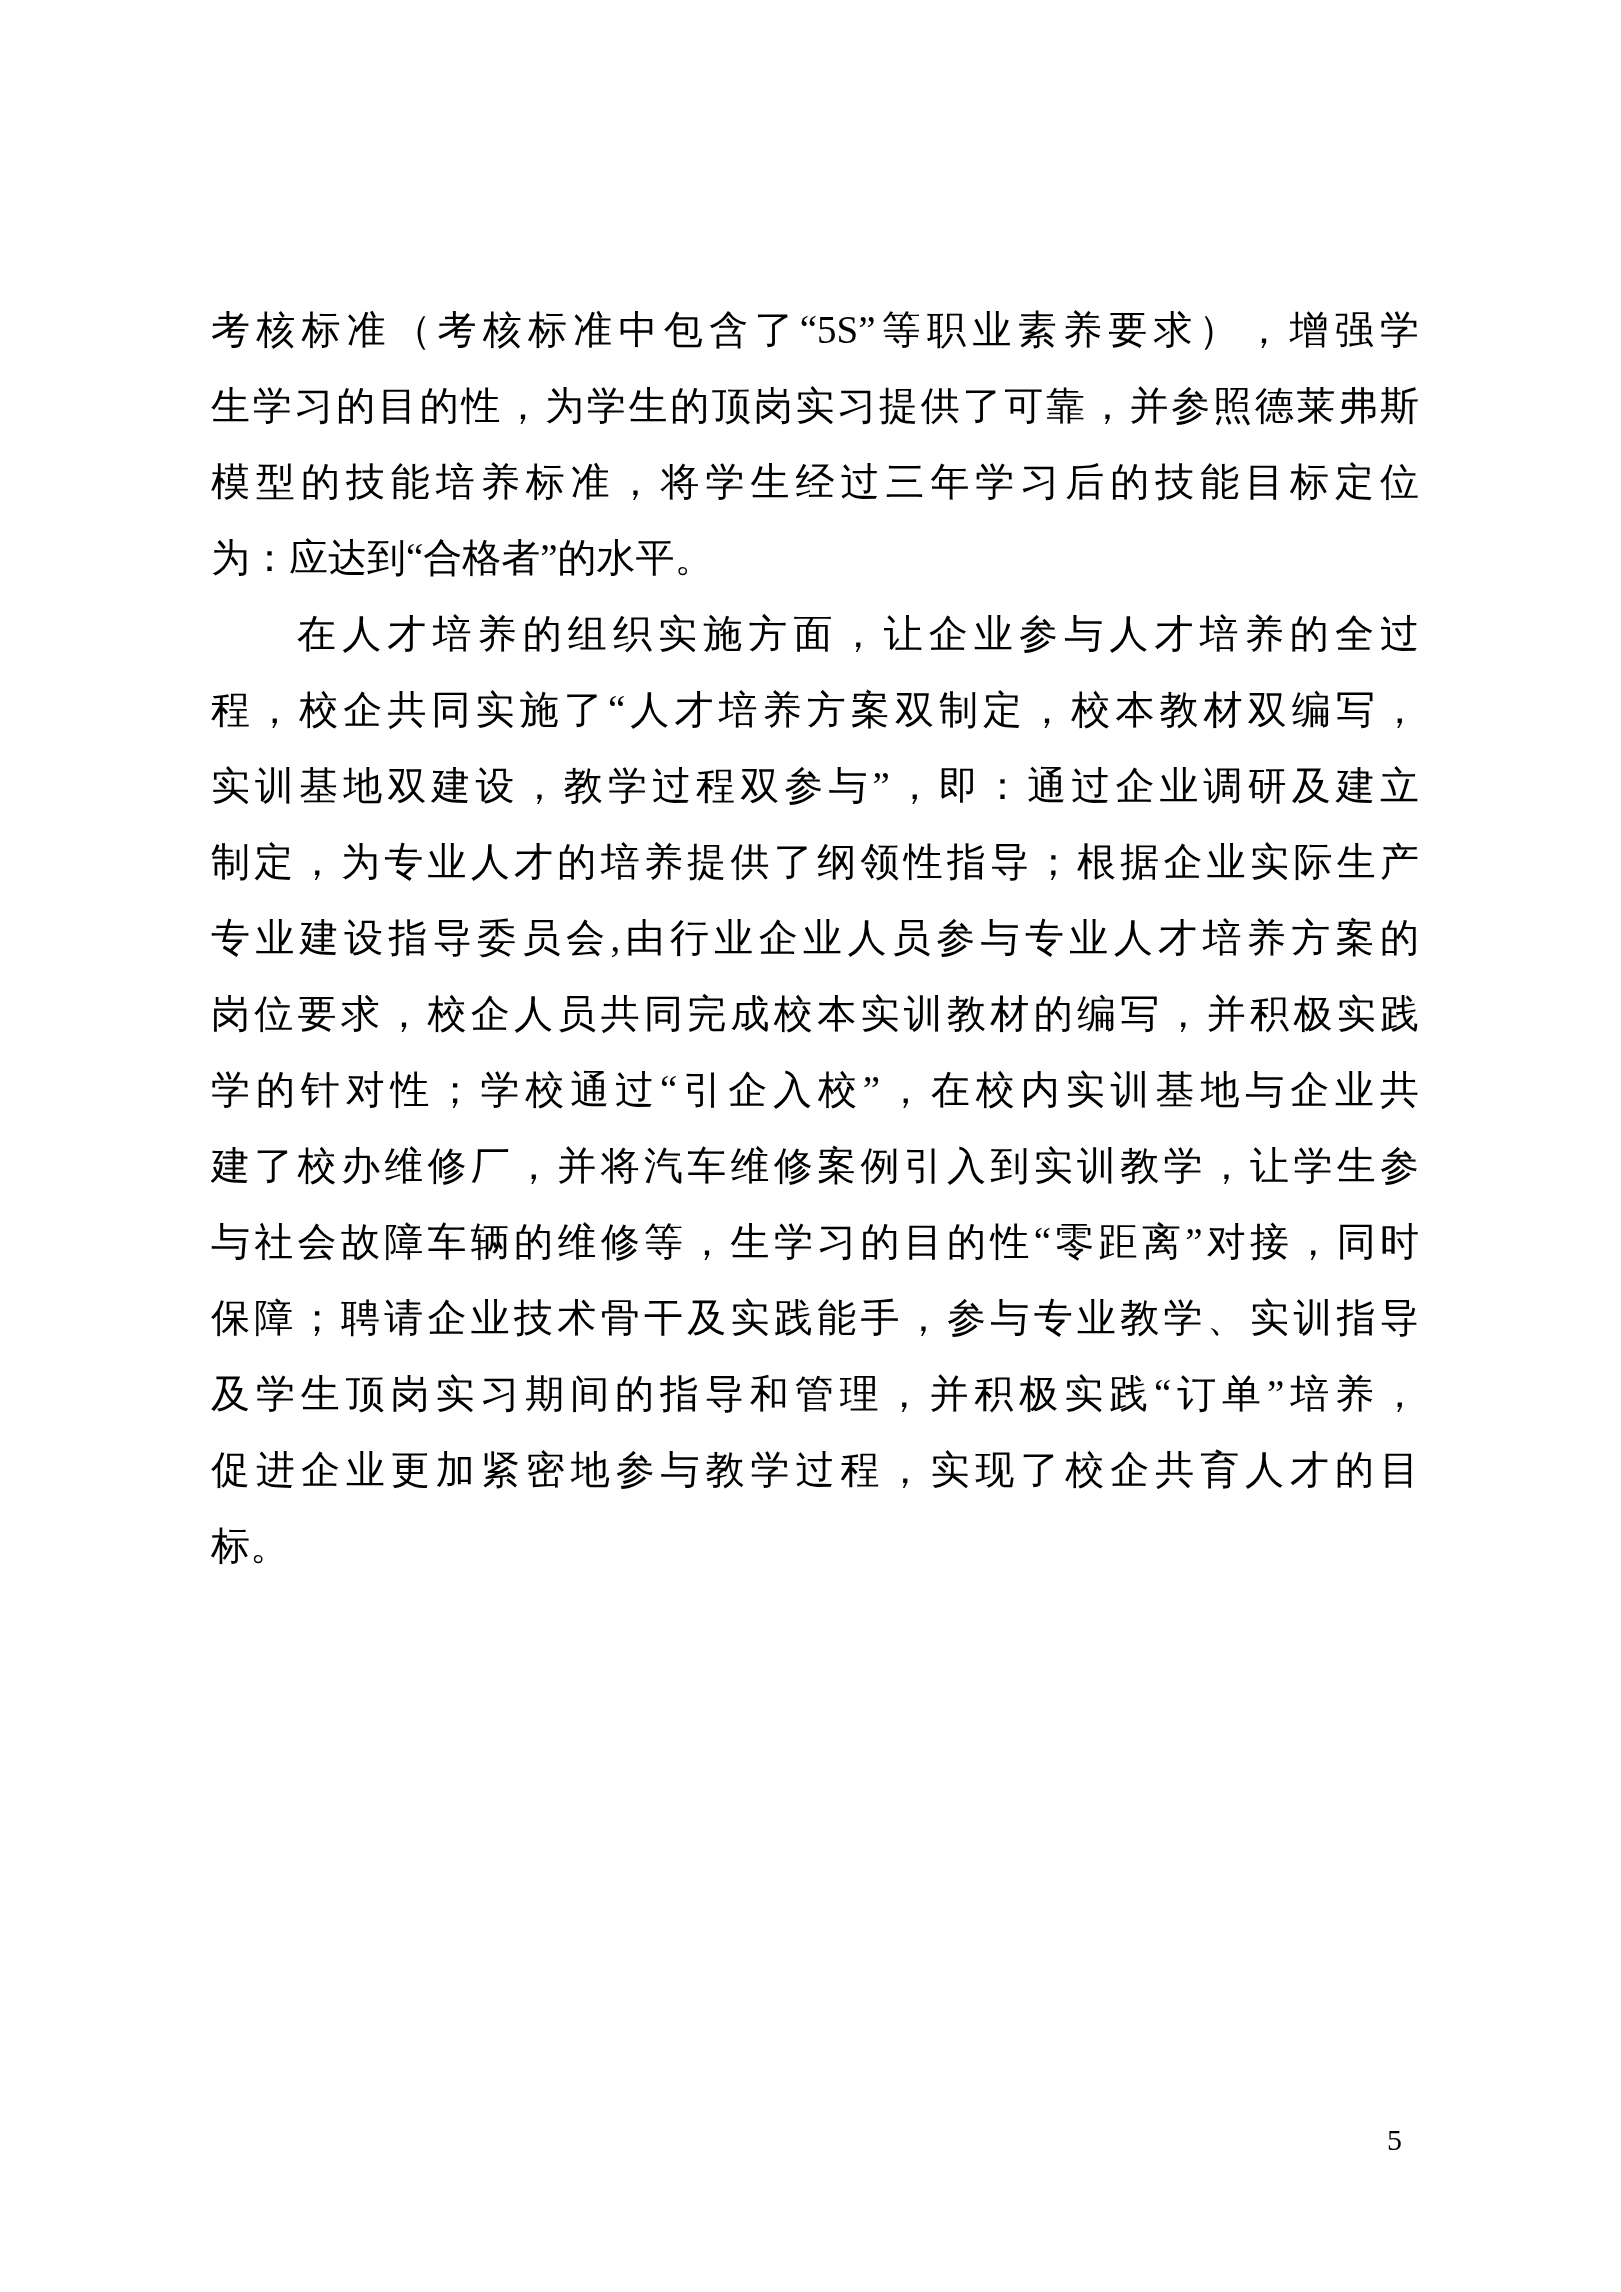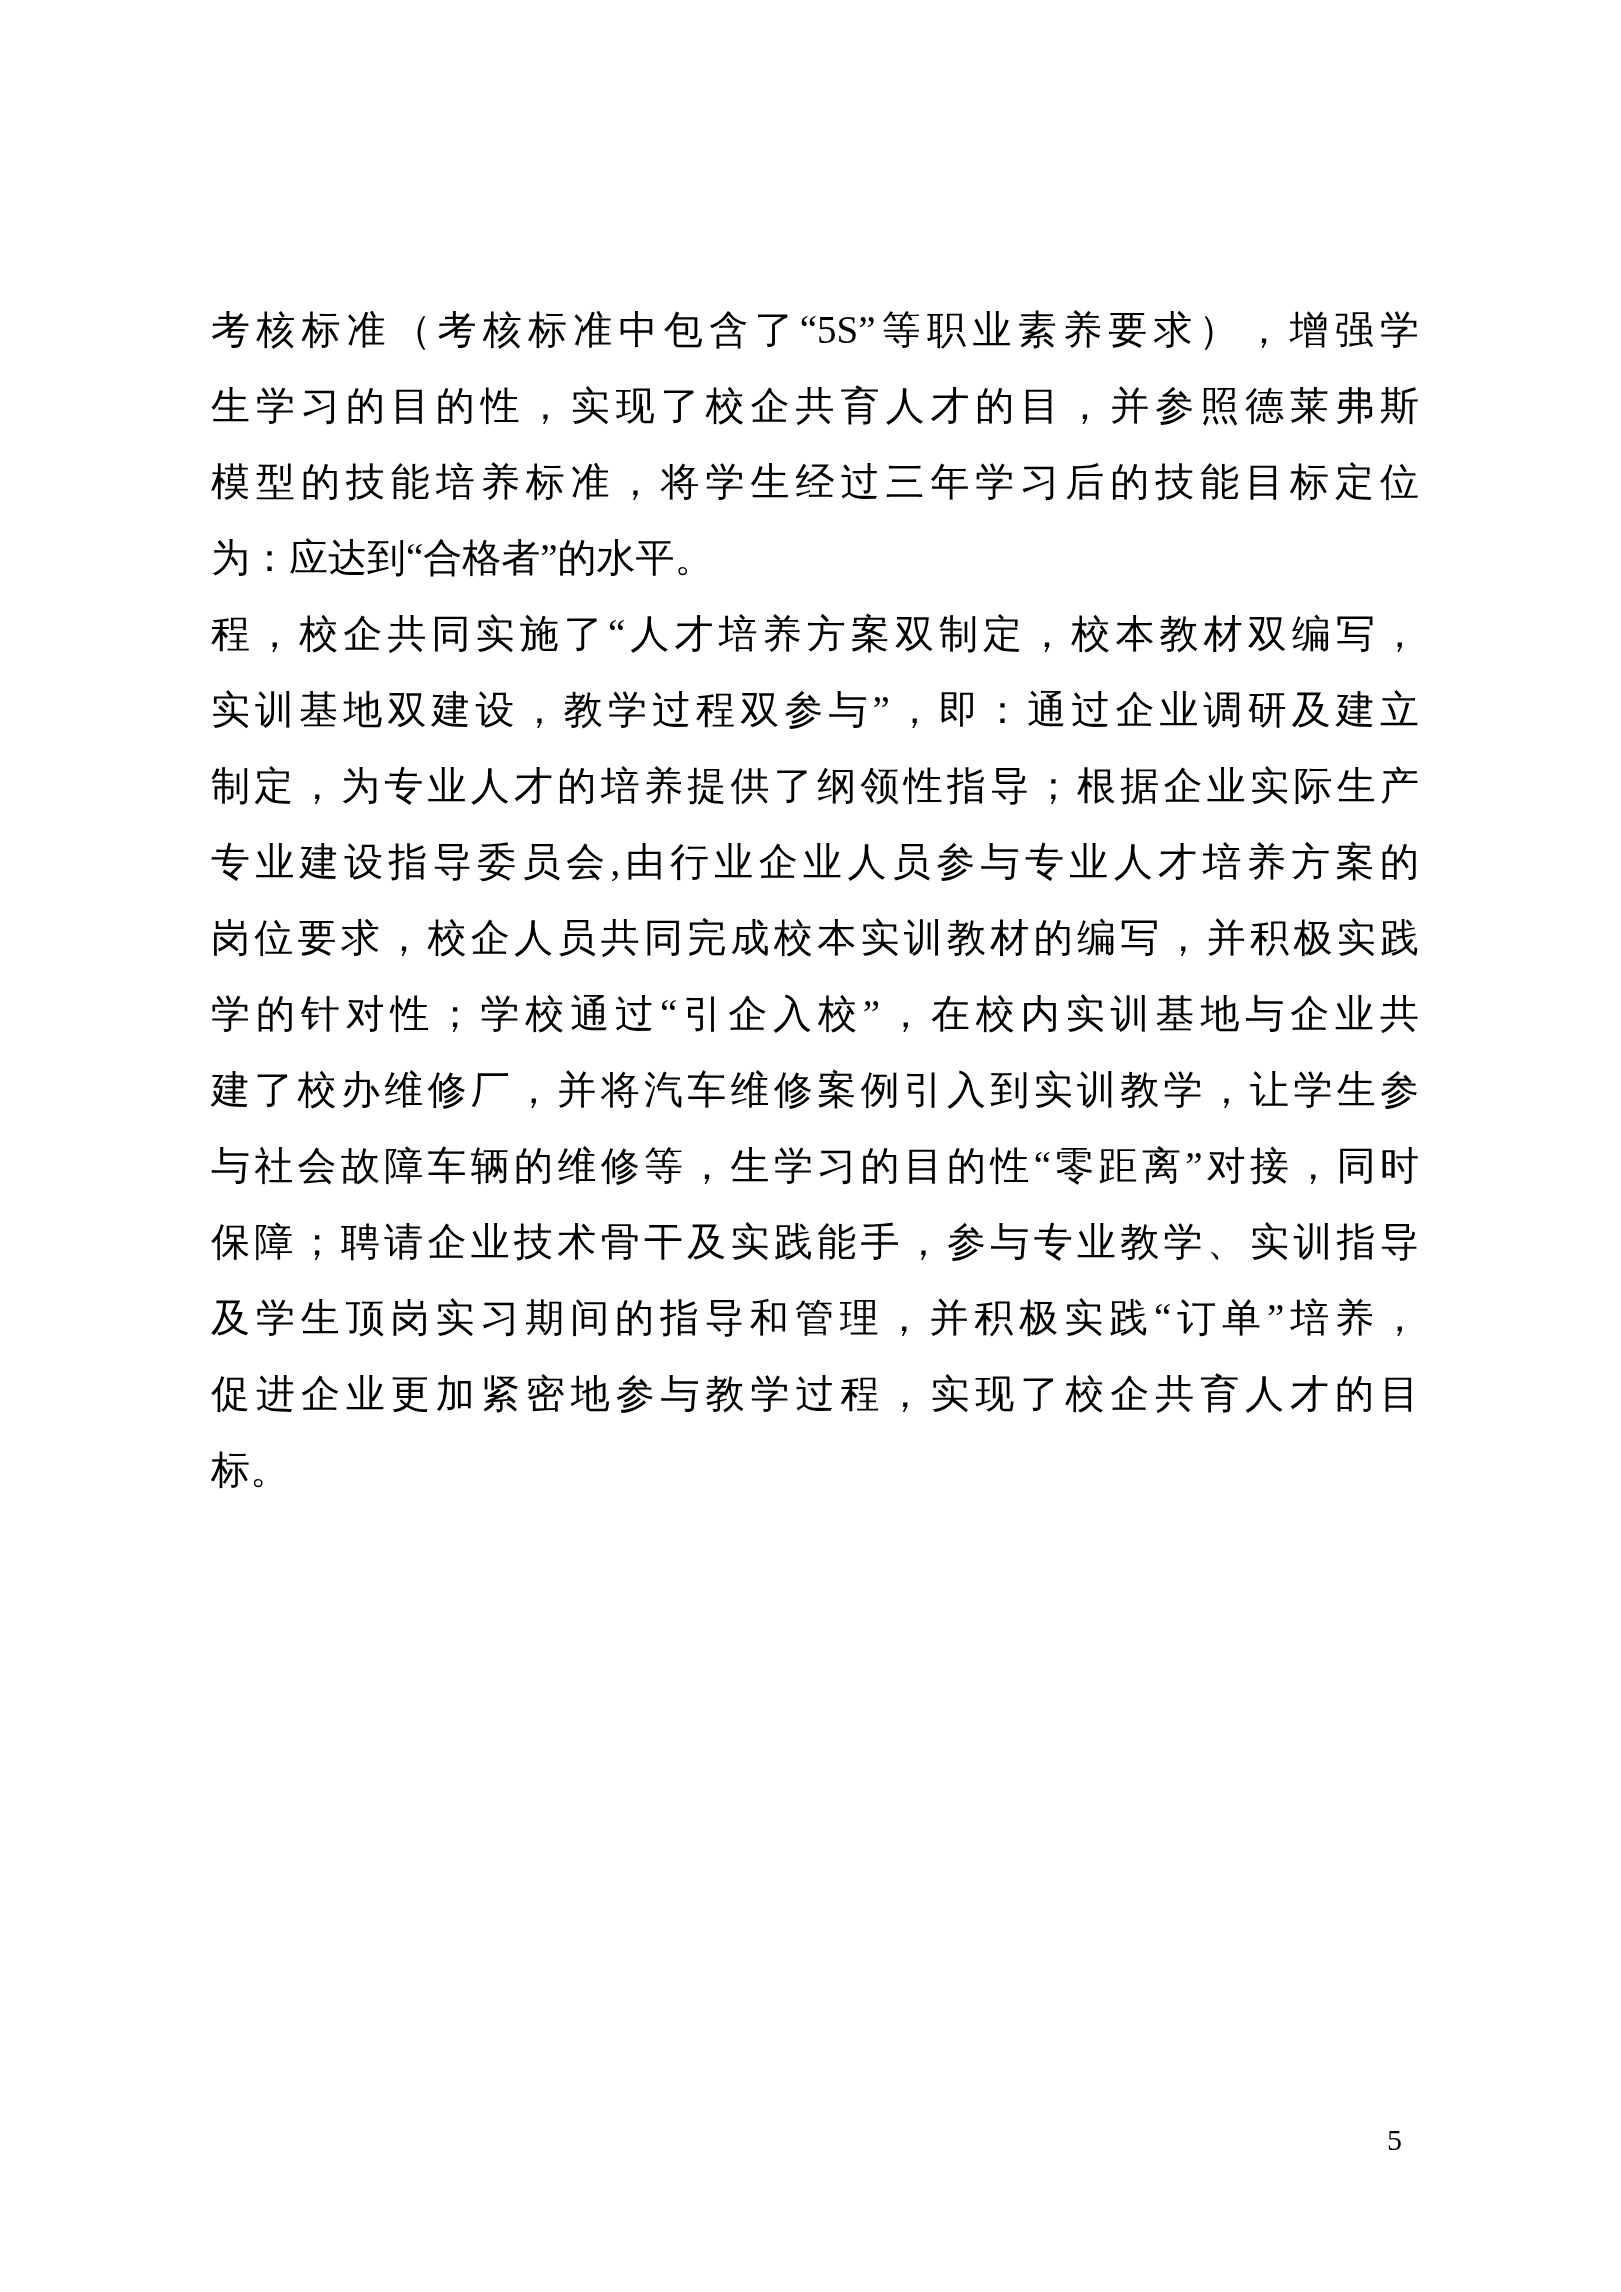--- a/index.html
+++ b/index.html
@@ -55,26 +55,27 @@
 </style>
 </head>
 <body>
 
 <div class="page">
 
   <div class="text-block">
 
     <div class="para">
       <div class="line">考核标准（考核标准中包含了“5S”等职业素养要求），增强学</div>
-      <div class="line">生学习的目的性，实现了校企共育人才的目，并参照德莱弗斯</div>
+      <div class="line">生学习的目的性，为学生的顶岗实习提供了可靠，并参照德莱弗斯</div>
       <div class="line">模型的技能培养标准，将学生经过三年学习后的技能目标定位</div>
       <div class="line para-last">为：应达到“合格者”的水平。</div>
     </div>
 
     <div class="para">
+      <div class="line first-indent">在人才培养的组织实施方面，让企业参与人才培养的全过</div>
       <div class="line">程，校企共同实施了“人才培养方案双制定，校本教材双编写，</div>
       <div class="line">实训基地双建设，教学过程双参与”，即：通过企业调研及建立</div>
       <div class="line">制定，为专业人才的培养提供了纲领性指导；根据企业实际生产</div>
       <div class="line">专业建设指导委员会,由行业企业人员参与专业人才培养方案的</div>
       <div class="line">岗位要求，校企人员共同完成校本实训教材的编写，并积极实践</div>
       <div class="line">学的针对性；学校通过“引企入校”，在校内实训基地与企业共</div>
       <div class="line">建了校办维修厂，并将汽车维修案例引入到实训教学，让学生参</div>
       <div class="line">与社会故障车辆的维修等，生学习的目的性“零距离”对接，同时</div>
       <div class="line">保障；聘请企业技术骨干及实践能手，参与专业教学、实训指导</div>
       <div class="line">及学生顶岗实习期间的指导和管理，并积极实践“订单”培养，</div>

